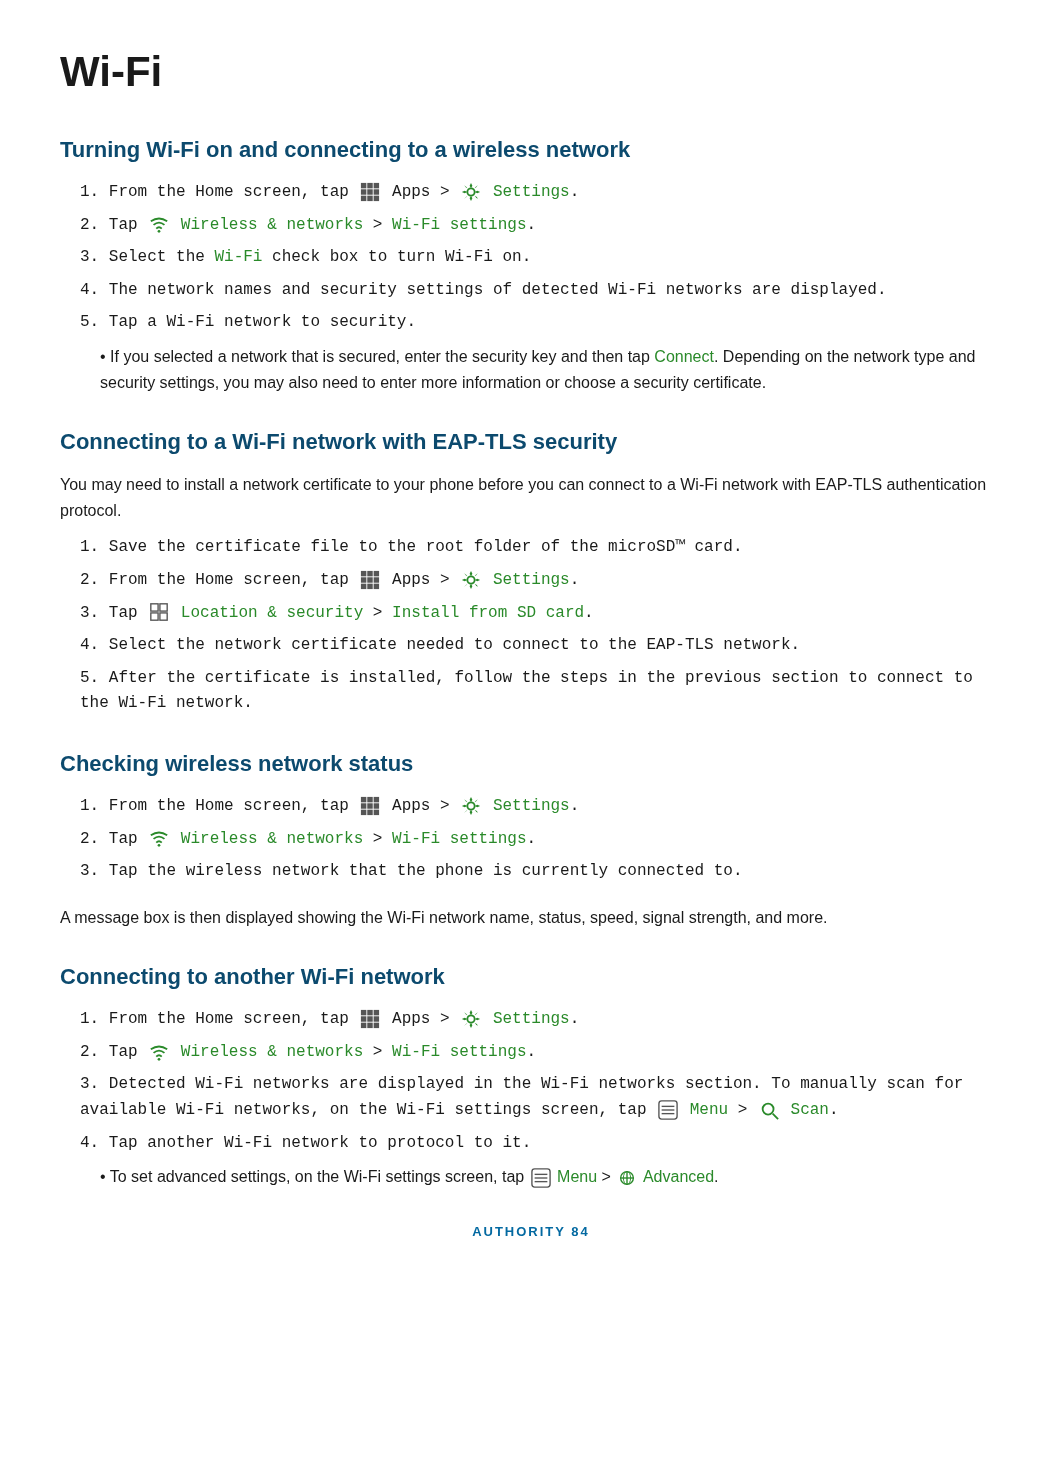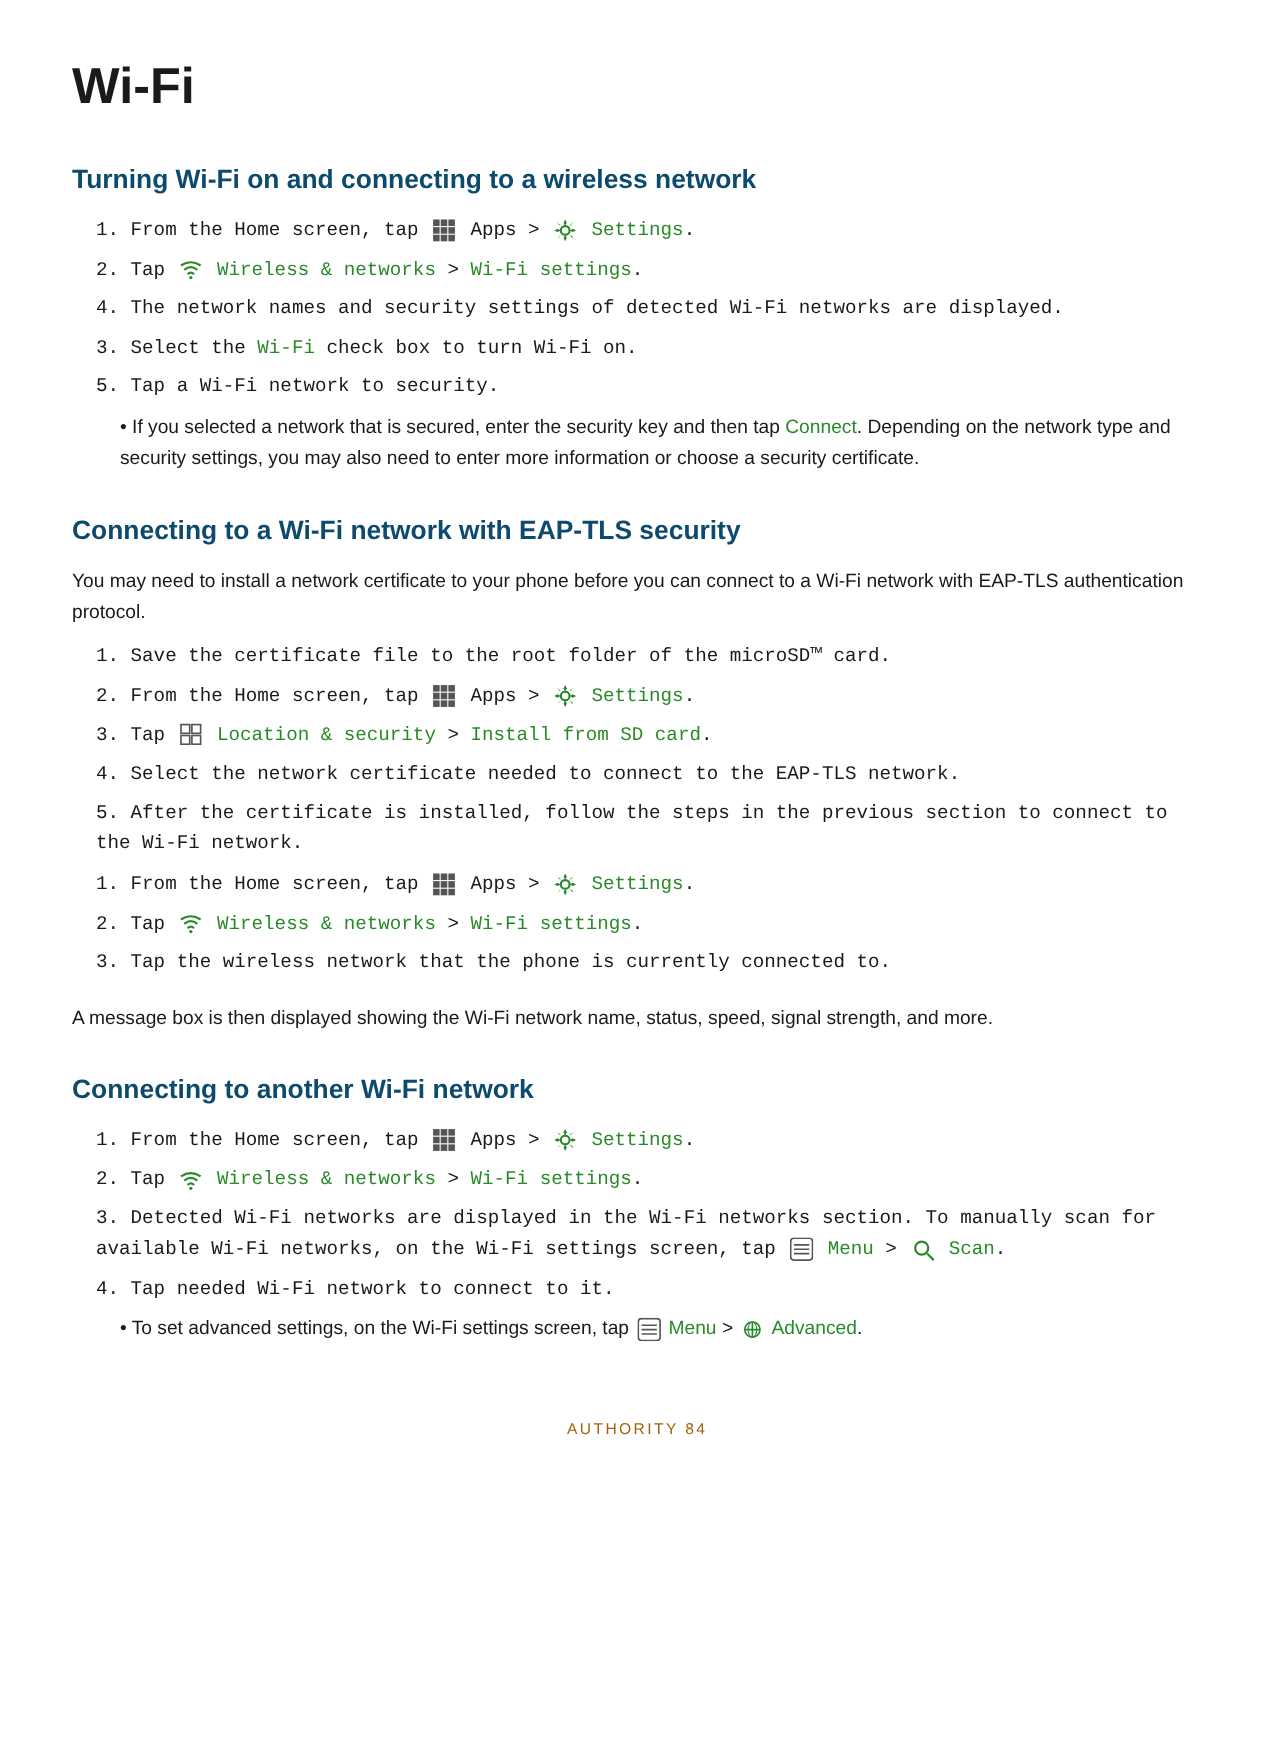--- a/index.html
+++ b/index.html
@@ -83,26 +83,26 @@
     }
 
     .icon-inline {
       display: inline-block;
       vertical-align: middle;
       margin: 0 2px;
     }
 
     .footer {
       text-align: center;
-      margin-top: 60px;
+      margin-top: 32px;
       font-size: 13px;
-      color: #a16207;
+      color: #0369a1;
       letter-spacing: 2px;
       text-transform: uppercase;
-      font-weight: normal;
+      font-weight: bold;
     }
 
     .divider-space {
       margin-top: 20px;
     }
   </style>
 </head>
 <body>
 
 <svg width="0" height="0" style="position:absolute">
@@ -185,25 +185,25 @@
           </svg>
         <span class="green-link">Settings</span>.
       </li>
       <li data-num="2">
         Tap
         <svg class="icon-inline" width="20" height="20">
             <use href="#sym-wireless"></use>
           </svg>
         <span class="green-link">Wireless &amp; networks</span> &gt; <span class="green-link">Wi-Fi settings</span>.
       </li>
+      <li data-num="3">
+        Select the <span class="green-link">Wi-Fi</span> check box to turn Wi-Fi on.
+      </li>
       <li data-num="4">
         The network names and security settings of detected Wi-Fi networks are displayed.
-      </li>
-      <li data-num="3">
-        Select the <span class="green-link">Wi-Fi</span> check box to turn Wi-Fi on.
       </li>
       <li data-num="5">
         Tap a Wi-Fi network to security.
       </li>
     </ol>
     <ul class="bullet-list">
       <li>
         If you selected a network that is secured, enter the security key and then tap <span class="green-link">Connect</span>. Depending on the network type and security settings, you may also need to enter more information or choose a security certificate.
       </li>
     </ul>
@@ -237,20 +237,21 @@
       <li data-num="4">
         Select the network certificate needed to connect to the EAP-TLS network.
       </li>
       <li data-num="5">
         After the certificate is installed, follow the steps in the previous section to connect to the Wi-Fi network.
       </li>
     </ol>
   </div>
 
   <div>
+    <h2 class="section-heading">Checking wireless network status</h2>
     <ol class="step-list">
       <li data-num="1">
         From the Home screen, tap
         <svg class="icon-inline" width="20" height="20">
             <use href="#sym-apps"></use>
           </svg>
         Apps &gt;
         <svg class="icon-inline" width="20" height="20">
             <use href="#sym-settings"></use>
           </svg>
@@ -296,21 +297,21 @@
         <svg class="icon-inline" width="20" height="20">
             <use href="#sym-menu"></use>
           </svg>
         <span class="green-link">Menu</span> &gt;
         <svg class="icon-inline" width="20" height="20">
             <use href="#sym-scan"></use>
           </svg>
         <span class="green-link">Scan</span>.
       </li>
       <li data-num="4">
-        Tap needed Wi-Fi network to connect to it.
+        Tap another Wi-Fi network to protocol to it.
       </li>
     </ol>
     <ul class="bullet-list">
       <li>
         To set advanced settings, on the Wi-Fi settings screen, tap
         <svg class="icon-inline" width="20" height="20">
             <use href="#sym-menu"></use>
           </svg>
         <span class="green-link">Menu</span> &gt;
         <svg class="icon-inline" width="20" height="20">

